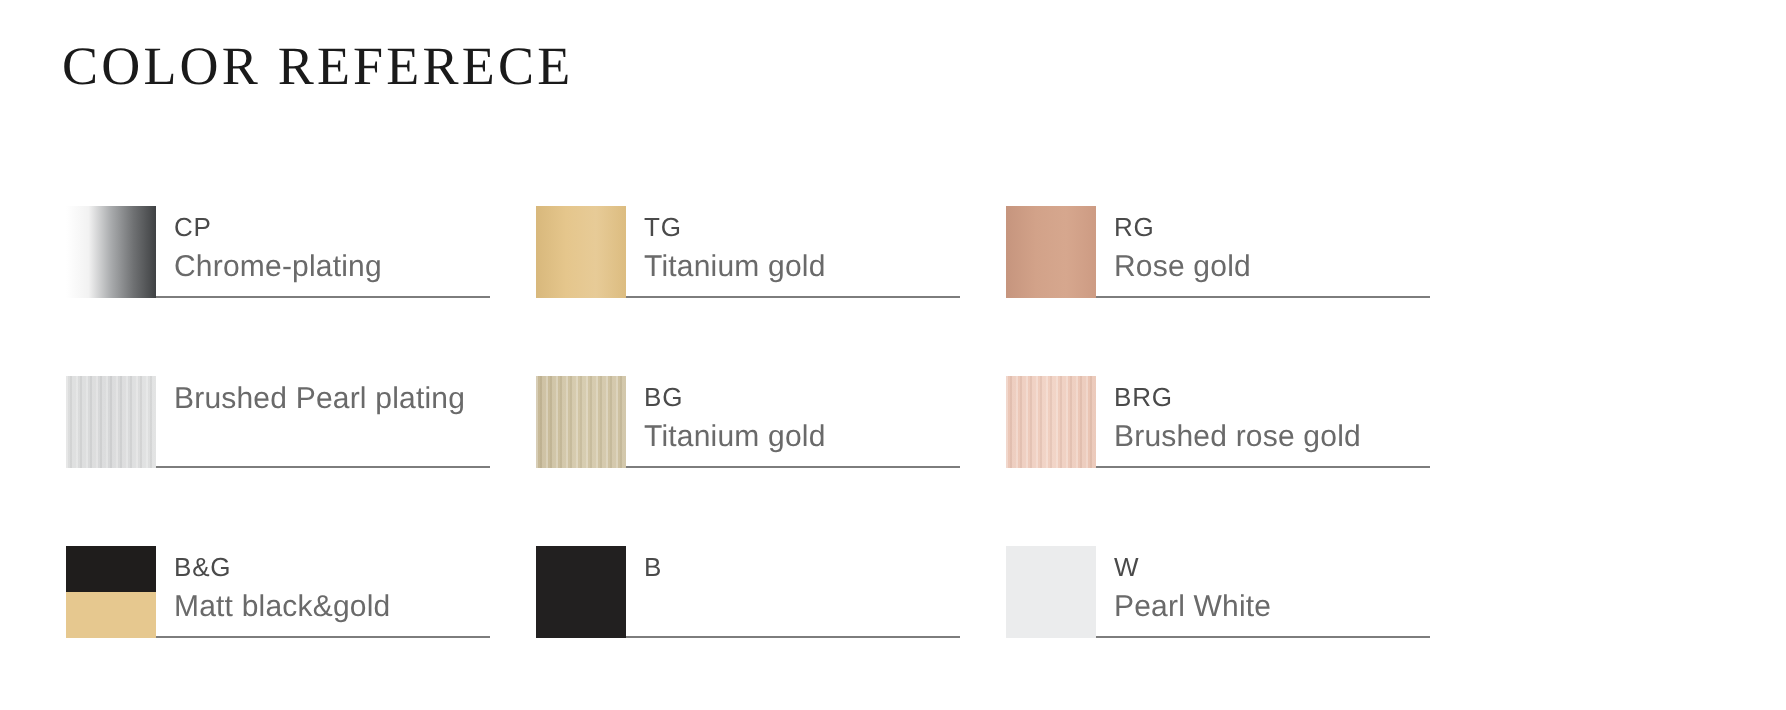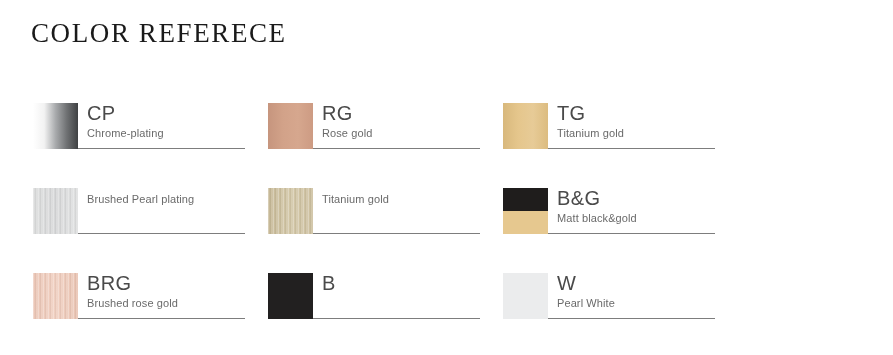--- a/index.html
+++ b/index.html
@@ -91,29 +91,29 @@
   }
 
   .swatch-text {
     margin-left: 9px;
     padding-top: 1px;
     flex: 1 1 auto;
     min-width: 0;
   }
 
   .swatch-code {
-    font-size: 20px;
+    font-size: 13px;
     line-height: 19px;
     color: #4a4a4a;
     letter-spacing: 0.4px;
     white-space: nowrap;
   }
 
   .swatch-desc {
-    font-size: 11px;
+    font-size: 15px;
     line-height: 17px;
     color: #6a6a6a;
     letter-spacing: 0.1px;
     margin-top: 2px;
     white-space: nowrap;
   }
 
   .swatch-rule {
     position: absolute;
     left: 45px;
@@ -138,90 +138,91 @@
         <div class="chip-bottom" style="background: linear-gradient(90deg, rgb(255, 255, 255), rgb(242, 242, 242), rgb(169, 171, 173), rgb(111, 113, 115), rgb(63, 65, 67));"></div>
       </div>
       <div class="swatch-text">
         <div class="swatch-code">CP</div>
         <div class="swatch-desc">Chrome-plating</div>
       </div>
       <div class="swatch-rule"></div>
     </div>
 
     <div class="swatch-item">
+      <div class="swatch-chip" id="chip-1">
+        <div class="chip-top" style="background: linear-gradient(90deg, rgb(216, 184, 124), rgb(229, 198, 140), rgb(231, 203, 151), rgb(220, 188, 128));"></div>
+        <div class="chip-bottom" style="background: linear-gradient(90deg, rgb(216, 184, 124), rgb(229, 198, 140), rgb(231, 203, 151), rgb(220, 188, 128));"></div>
+      </div>
+      <div class="swatch-text">
+        <div class="swatch-code">TG</div>
+        <div class="swatch-desc">Titanium gold</div>
+      </div>
+      <div class="swatch-rule"></div>
+    </div>
+
+    <div class="swatch-item">
       <div class="swatch-chip" id="chip-2">
         <div class="chip-top" style="background: linear-gradient(90deg, rgb(198, 149, 126), rgb(210, 162, 137), rgb(214, 167, 142), rgb(205, 155, 131));"></div>
         <div class="chip-bottom" style="background: linear-gradient(90deg, rgb(198, 149, 126), rgb(210, 162, 137), rgb(214, 167, 142), rgb(205, 155, 131));"></div>
       </div>
       <div class="swatch-text">
         <div class="swatch-code">RG</div>
         <div class="swatch-desc">Rose gold</div>
       </div>
       <div class="swatch-rule"></div>
     </div>
 
     <div class="swatch-item">
-      <div class="swatch-chip" id="chip-1">
-        <div class="chip-top" style="background: linear-gradient(90deg, rgb(216, 184, 124), rgb(229, 198, 140), rgb(231, 203, 151), rgb(220, 188, 128));"></div>
-        <div class="chip-bottom" style="background: linear-gradient(90deg, rgb(216, 184, 124), rgb(229, 198, 140), rgb(231, 203, 151), rgb(220, 188, 128));"></div>
-      </div>
-      <div class="swatch-text">
-        <div class="swatch-code">TG</div>
-        <div class="swatch-desc">Titanium gold</div>
-      </div>
-      <div class="swatch-rule"></div>
-    </div>
-
-    <div class="swatch-item">
       <div class="swatch-chip brushed" id="chip-3">
         <div class="chip-top" style="background: linear-gradient(90deg, rgb(220, 221, 221), rgb(214, 215, 216), rgb(223, 224, 224));"></div>
         <div class="chip-bottom" style="background: linear-gradient(90deg, rgb(220, 221, 221), rgb(214, 215, 216), rgb(223, 224, 224));"></div>
       </div>
       <div class="swatch-text">
         <div class="swatch-desc">Brushed Pearl plating</div>
       </div>
       <div class="swatch-rule"></div>
     </div>
 
     <div class="swatch-item">
       <div class="swatch-chip brushed" id="chip-4">
         <div class="chip-top" style="background: linear-gradient(90deg, rgb(198, 184, 150), rgb(210, 198, 166), rgb(205, 192, 160));"></div>
         <div class="chip-bottom" style="background: linear-gradient(90deg, rgb(198, 184, 150), rgb(210, 198, 166), rgb(205, 192, 160));"></div>
       </div>
       <div class="swatch-text">
+        <div class="swatch-code">BG</div>
         <div class="swatch-desc">Titanium gold</div>
+      </div>
+      <div class="swatch-rule"></div>
+    </div>
+
+    <div class="swatch-item">
+      <div class="swatch-chip brushed" id="chip-5">
+        <div class="chip-top" style="background: linear-gradient(90deg, rgb(235, 198, 182), rgb(240, 207, 192), rgb(233, 195, 178));"></div>
+        <div class="chip-bottom" style="background: linear-gradient(90deg, rgb(235, 198, 182), rgb(240, 207, 192), rgb(233, 195, 178));"></div>
+      </div>
+      <div class="swatch-text">
+        <div class="swatch-code">BRG</div>
+        <div class="swatch-desc">Brushed rose gold</div>
       </div>
       <div class="swatch-rule"></div>
     </div>
 
     <div class="swatch-item">
       <div class="swatch-chip" id="chip-6">
         <div class="chip-top" style="background: rgb(31, 29, 28);"></div>
         <div class="chip-bottom" style="background: rgb(230, 200, 143);"></div>
       </div>
       <div class="swatch-text">
         <div class="swatch-code">B&amp;G</div>
         <div class="swatch-desc">Matt black&amp;gold</div>
       </div>
       <div class="swatch-rule"></div>
     </div>
 
     <div class="swatch-item">
-      <div class="swatch-chip brushed" id="chip-5">
-        <div class="chip-top" style="background: linear-gradient(90deg, rgb(235, 198, 182), rgb(240, 207, 192), rgb(233, 195, 178));"></div>
-        <div class="chip-bottom" style="background: linear-gradient(90deg, rgb(235, 198, 182), rgb(240, 207, 192), rgb(233, 195, 178));"></div>
-      </div>
-      <div class="swatch-text">
-        <div class="swatch-code">BRG</div>
-        <div class="swatch-desc">Brushed rose gold</div>
-      </div>
-      <div class="swatch-rule"></div>
-    </div>
-
-    <div class="swatch-item">
       <div class="swatch-chip" id="chip-7">
         <div class="chip-top" style="background: rgb(34, 32, 32);"></div>
         <div class="chip-bottom" style="background: rgb(34, 32, 32);"></div>
       </div>
       <div class="swatch-text">
         <div class="swatch-code">B</div>
       </div>
       <div class="swatch-rule"></div>
     </div>
 

